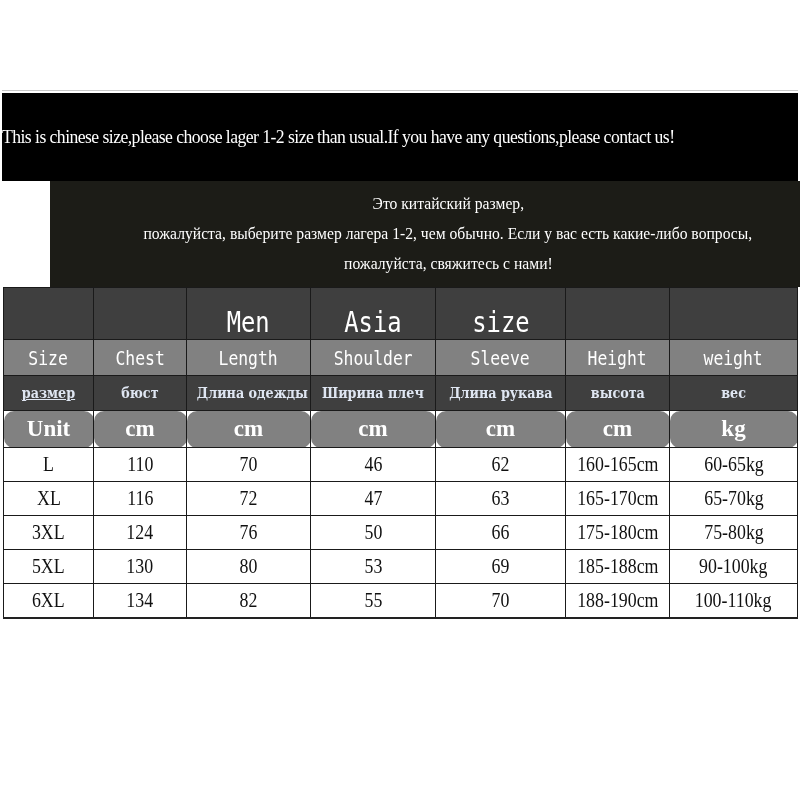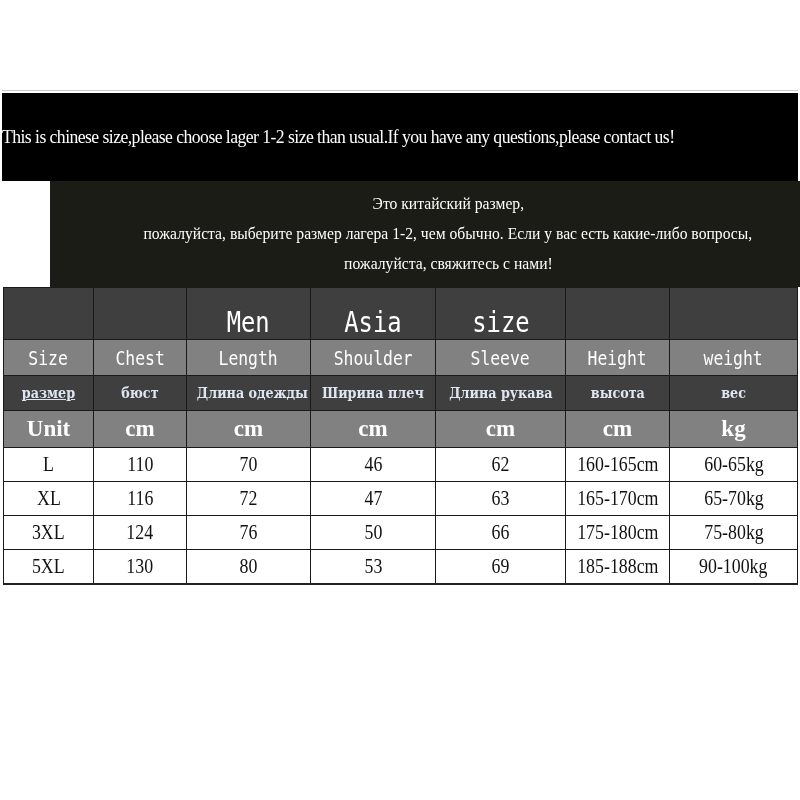--- a/index.html
+++ b/index.html
@@ -37,21 +37,21 @@
       font-family: "DejaVu Sans Mono", monospace; font-size: 29px; vertical-align: bottom; padding-bottom: 2px; }
     .r-title td span { display: inline-block; transform: scaleX(0.82); }
     .r-en td { height: 35px; background: #818181; color: #ffffff;
       font-family: "DejaVu Sans Mono", monospace; font-size: 20px; }
     .r-en td span { display: inline-block; transform: scaleX(0.82); }
     .r-ru td { height: 34px; background: #3f3f3f; color: #dfe6f2;
       font-family: "DejaVu Serif", serif; font-size: 15px; font-weight: bold; }
     .r-ru td span { display: inline-block; transform: scaleX(0.85); }
     .r-ru td.link span { text-decoration: underline; color: #dfe6f2; }
     .r-unit td { height: 36px; background: #818181; color: #ffffff;
-      font-family: "Liberation Serif", serif; font-size: 23px; font-weight: bold; }
+      font-family: "Liberation Serif", serif; font-size: 23px; font-weight: bold; border-radius: 10px; }
     .r-data td { height: 33px; background: #ffffff; color: #111111;
       font-family: "Liberation Serif", serif; font-size: 21px; }
     .r-data td span { display: inline-block; transform: scaleX(0.85); }
     .r-data:last-child td { border-bottom: 2.5px solid #222; }
   </style>
 </head>
 <body>
 
 <div class="topline"></div>
 
@@ -141,14 +141,23 @@
     </tr>
     <tr class="r-data">
       <td><span>5XL</span></td>
       <td><span>130</span></td>
       <td><span>80</span></td>
       <td><span>53</span></td>
       <td><span>69</span></td>
       <td><span>185-188cm</span></td>
       <td><span>90-100kg</span></td>
     </tr>
+    <tr class="r-data">
+      <td><span>6XL</span></td>
+      <td><span>134</span></td>
+      <td><span>82</span></td>
+      <td><span>55</span></td>
+      <td><span>70</span></td>
+      <td><span>188-190cm</span></td>
+      <td><span>100-110kg</span></td>
+    </tr>
   </tbody>
 </table>
 
 </body></html>

